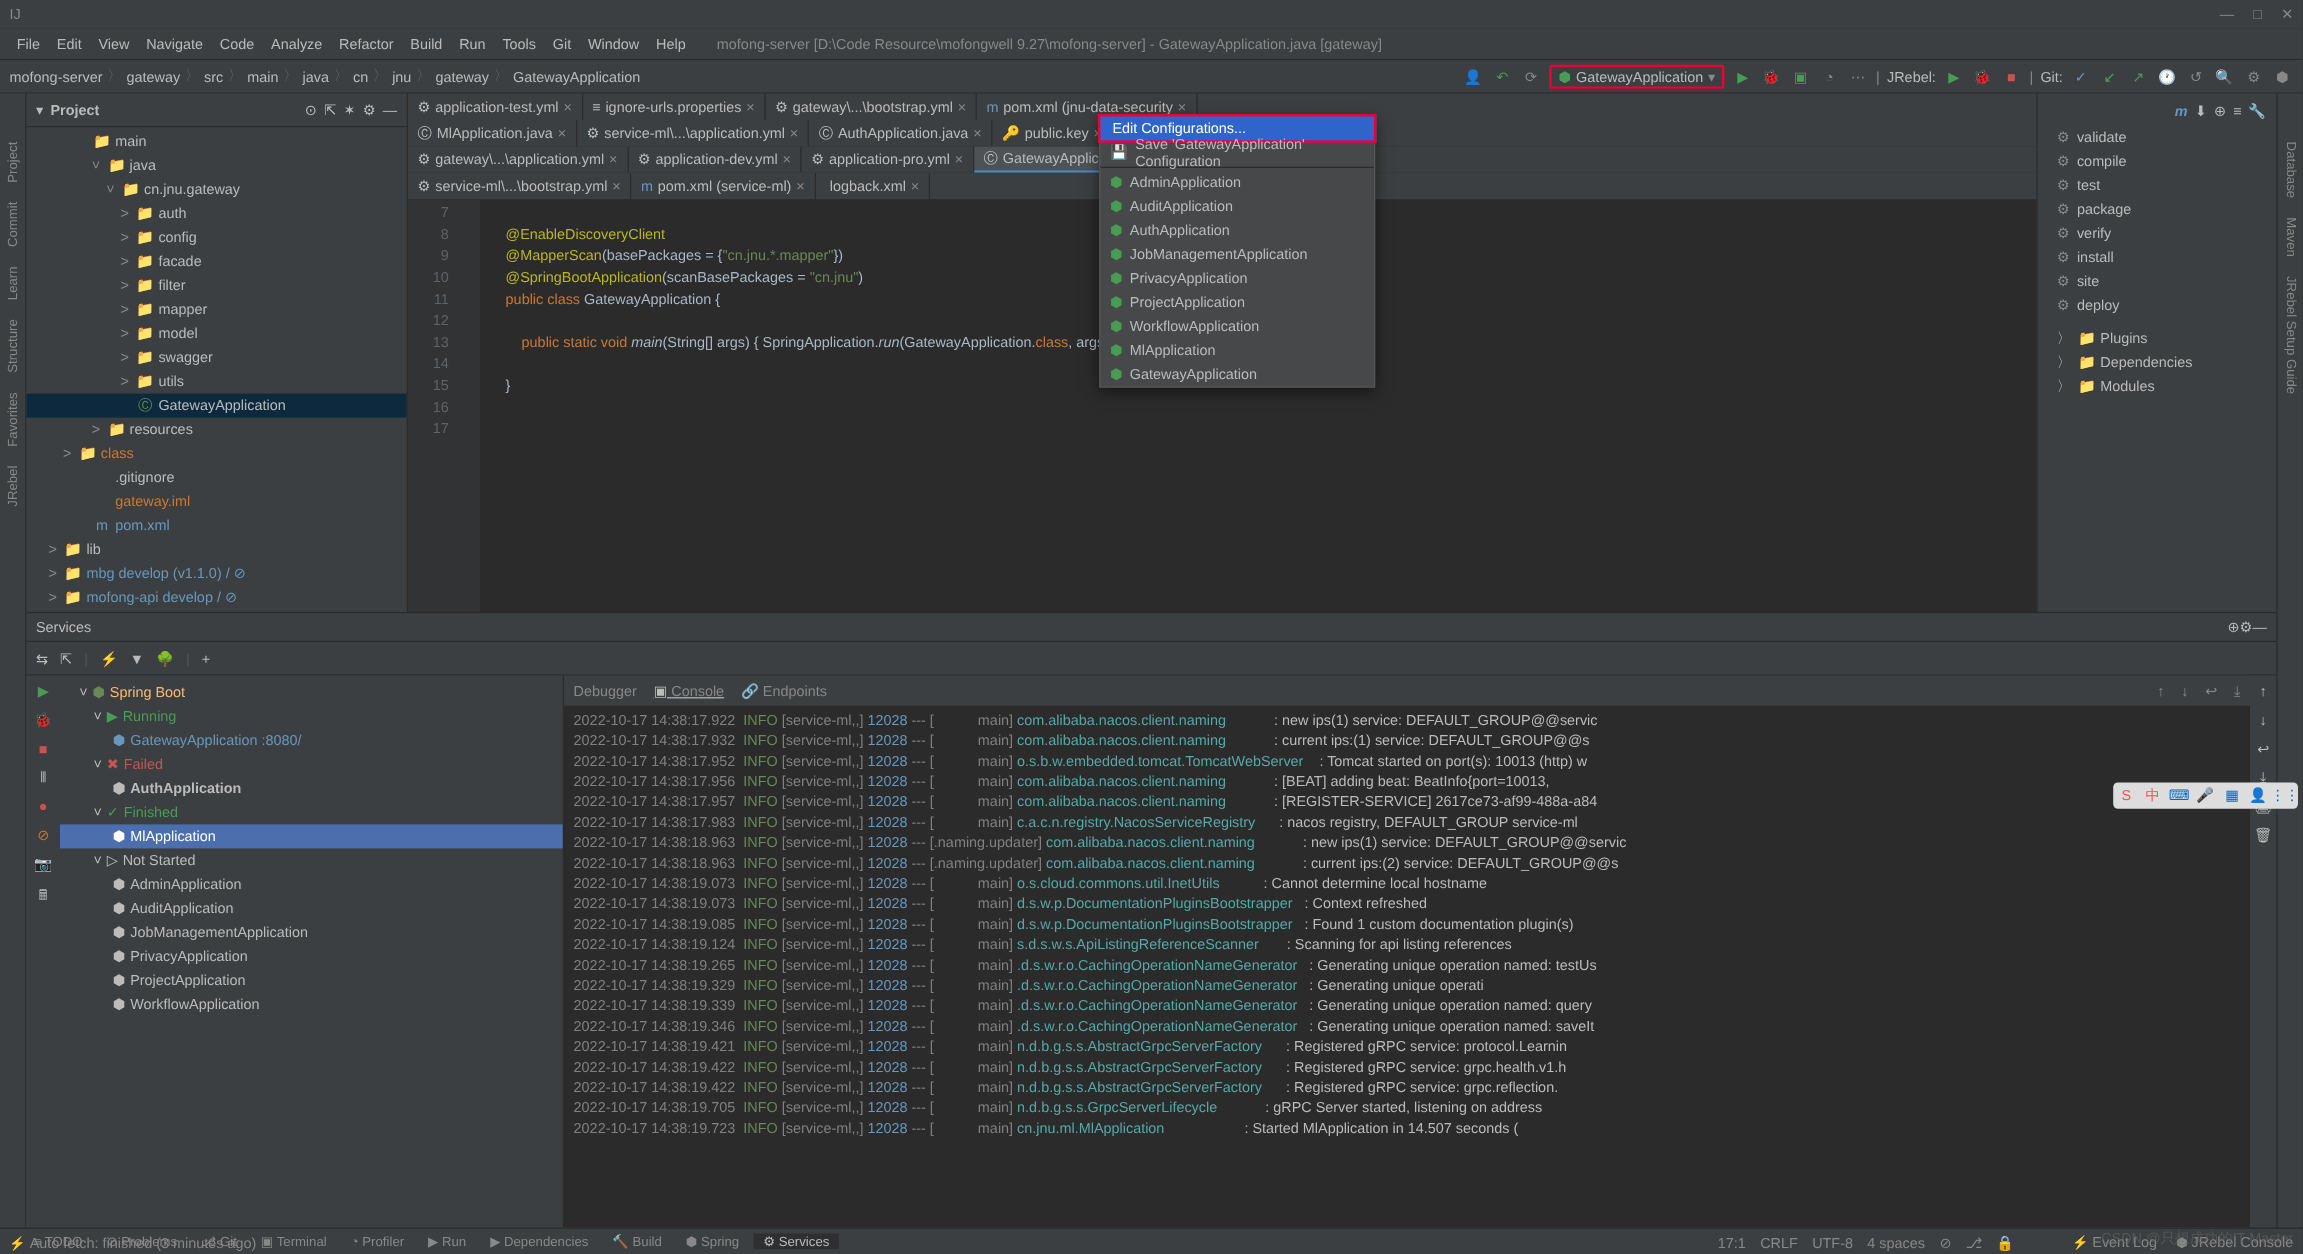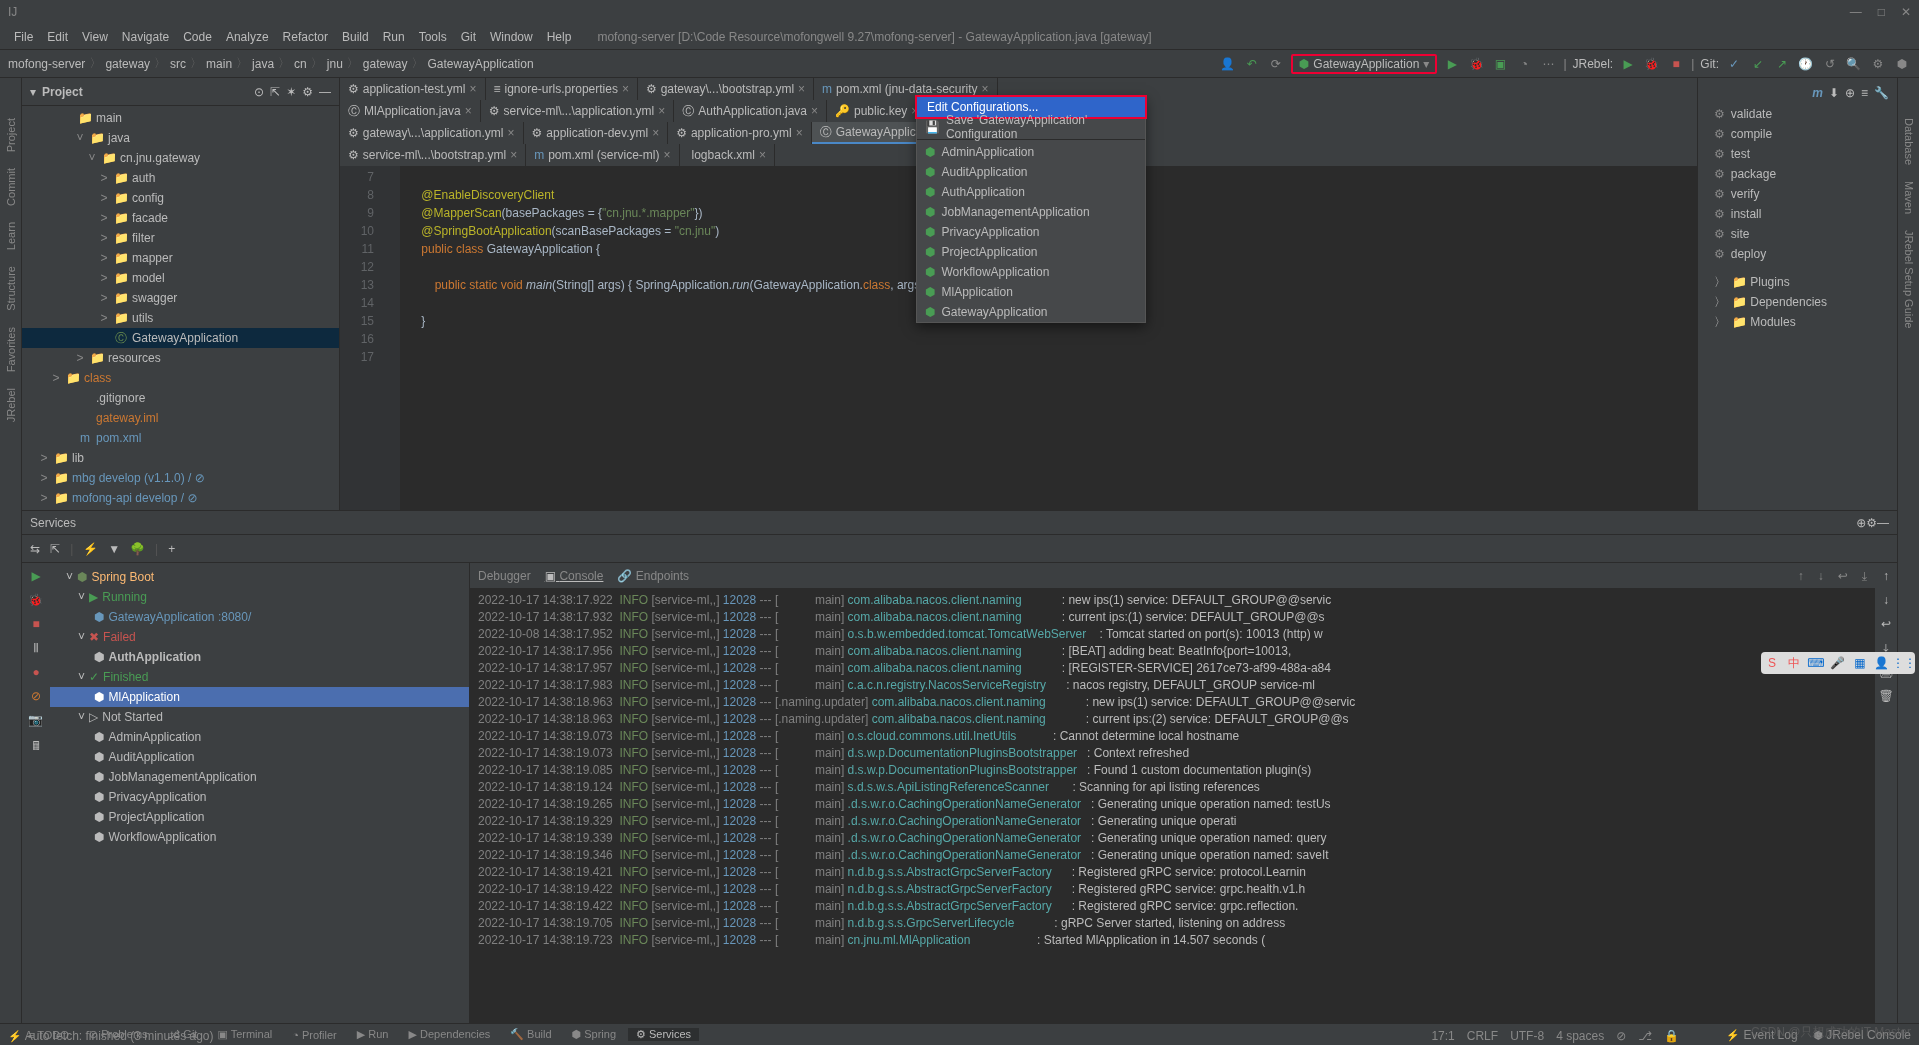--- a/index.html
+++ b/index.html
@@ -629,21 +629,21 @@
             <span>🔗 <span>Endpoints</span></span>
             <span style="flex:1"></span>
             <span>↑</span>
             <span>↓</span>
             <span>↩</span>
             <span>⤓</span>
           </div>
           <div class="con-text" id="con-text">
               <div><span class="log-time">2022-10-17 14:38:17.922</span>  <span class="log-info">INFO</span> <span class="log-src">[service-ml,,]</span> <span class="log-pid">12028</span> <span class="log-src">--- [           main]</span> <span class="log-logger">com.alibaba.nacos.client.naming           </span> <span class="log-msg">: new ips(1) service: DEFAULT_GROUP@@servic</span></div>
               <div><span class="log-time">2022-10-17 14:38:17.932</span>  <span class="log-info">INFO</span> <span class="log-src">[service-ml,,]</span> <span class="log-pid">12028</span> <span class="log-src">--- [           main]</span> <span class="log-logger">com.alibaba.nacos.client.naming           </span> <span class="log-msg">: current ips:(1) service: DEFAULT_GROUP@@s</span></div>
-              <div><span class="log-time">2022-10-08 14:38:17.952</span>  <span class="log-info">INFO</span> <span class="log-src">[service-ml,,]</span> <span class="log-pid">12028</span> <span class="log-src">--- [           main]</span> <span class="log-logger">o.s.b.w.embedded.tomcat.TomcatWebServer   </span> <span class="log-msg">: Tomcat started on port(s): 10013 (http) w</span></div>
+              <div><span class="log-time">2022-10-17 14:38:17.952</span>  <span class="log-info">INFO</span> <span class="log-src">[service-ml,,]</span> <span class="log-pid">12028</span> <span class="log-src">--- [           main]</span> <span class="log-logger">o.s.b.w.embedded.tomcat.TomcatWebServer   </span> <span class="log-msg">: Tomcat started on port(s): 10013 (http) w</span></div>
               <div><span class="log-time">2022-10-17 14:38:17.956</span>  <span class="log-info">INFO</span> <span class="log-src">[service-ml,,]</span> <span class="log-pid">12028</span> <span class="log-src">--- [           main]</span> <span class="log-logger">com.alibaba.nacos.client.naming           </span> <span class="log-msg">: [BEAT] adding beat: BeatInfo{port=10013,</span></div>
               <div><span class="log-time">2022-10-17 14:38:17.957</span>  <span class="log-info">INFO</span> <span class="log-src">[service-ml,,]</span> <span class="log-pid">12028</span> <span class="log-src">--- [           main]</span> <span class="log-logger">com.alibaba.nacos.client.naming           </span> <span class="log-msg">: [REGISTER-SERVICE] 2617ce73-af99-488a-a84</span></div>
               <div><span class="log-time">2022-10-17 14:38:17.983</span>  <span class="log-info">INFO</span> <span class="log-src">[service-ml,,]</span> <span class="log-pid">12028</span> <span class="log-src">--- [           main]</span> <span class="log-logger">c.a.c.n.registry.NacosServiceRegistry     </span> <span class="log-msg">: nacos registry, DEFAULT_GROUP service-ml</span></div>
               <div><span class="log-time">2022-10-17 14:38:18.963</span>  <span class="log-info">INFO</span> <span class="log-src">[service-ml,,]</span> <span class="log-pid">12028</span> <span class="log-src">--- [.naming.updater]</span> <span class="log-logger">com.alibaba.nacos.client.naming           </span> <span class="log-msg">: new ips(1) service: DEFAULT_GROUP@@servic</span></div>
               <div><span class="log-time">2022-10-17 14:38:18.963</span>  <span class="log-info">INFO</span> <span class="log-src">[service-ml,,]</span> <span class="log-pid">12028</span> <span class="log-src">--- [.naming.updater]</span> <span class="log-logger">com.alibaba.nacos.client.naming           </span> <span class="log-msg">: current ips:(2) service: DEFAULT_GROUP@@s</span></div>
               <div><span class="log-time">2022-10-17 14:38:19.073</span>  <span class="log-info">INFO</span> <span class="log-src">[service-ml,,]</span> <span class="log-pid">12028</span> <span class="log-src">--- [           main]</span> <span class="log-logger">o.s.cloud.commons.util.InetUtils          </span> <span class="log-msg">: Cannot determine local hostname</span></div>
               <div><span class="log-time">2022-10-17 14:38:19.073</span>  <span class="log-info">INFO</span> <span class="log-src">[service-ml,,]</span> <span class="log-pid">12028</span> <span class="log-src">--- [           main]</span> <span class="log-logger">d.s.w.p.DocumentationPluginsBootstrapper  </span> <span class="log-msg">: Context refreshed</span></div>
               <div><span class="log-time">2022-10-17 14:38:19.085</span>  <span class="log-info">INFO</span> <span class="log-src">[service-ml,,]</span> <span class="log-pid">12028</span> <span class="log-src">--- [           main]</span> <span class="log-logger">d.s.w.p.DocumentationPluginsBootstrapper  </span> <span class="log-msg">: Found 1 custom documentation plugin(s)</span></div>
               <div><span class="log-time">2022-10-17 14:38:19.124</span>  <span class="log-info">INFO</span> <span class="log-src">[service-ml,,]</span> <span class="log-pid">12028</span> <span class="log-src">--- [           main]</span> <span class="log-logger">s.d.s.w.s.ApiListingReferenceScanner      </span> <span class="log-msg">: Scanning for api listing references</span></div>
               <div><span class="log-time">2022-10-17 14:38:19.265</span>  <span class="log-info">INFO</span> <span class="log-src">[service-ml,,]</span> <span class="log-pid">12028</span> <span class="log-src">--- [           main]</span> <span class="log-logger">.d.s.w.r.o.CachingOperationNameGenerator  </span> <span class="log-msg">: Generating unique operation named: testUs</span></div>

